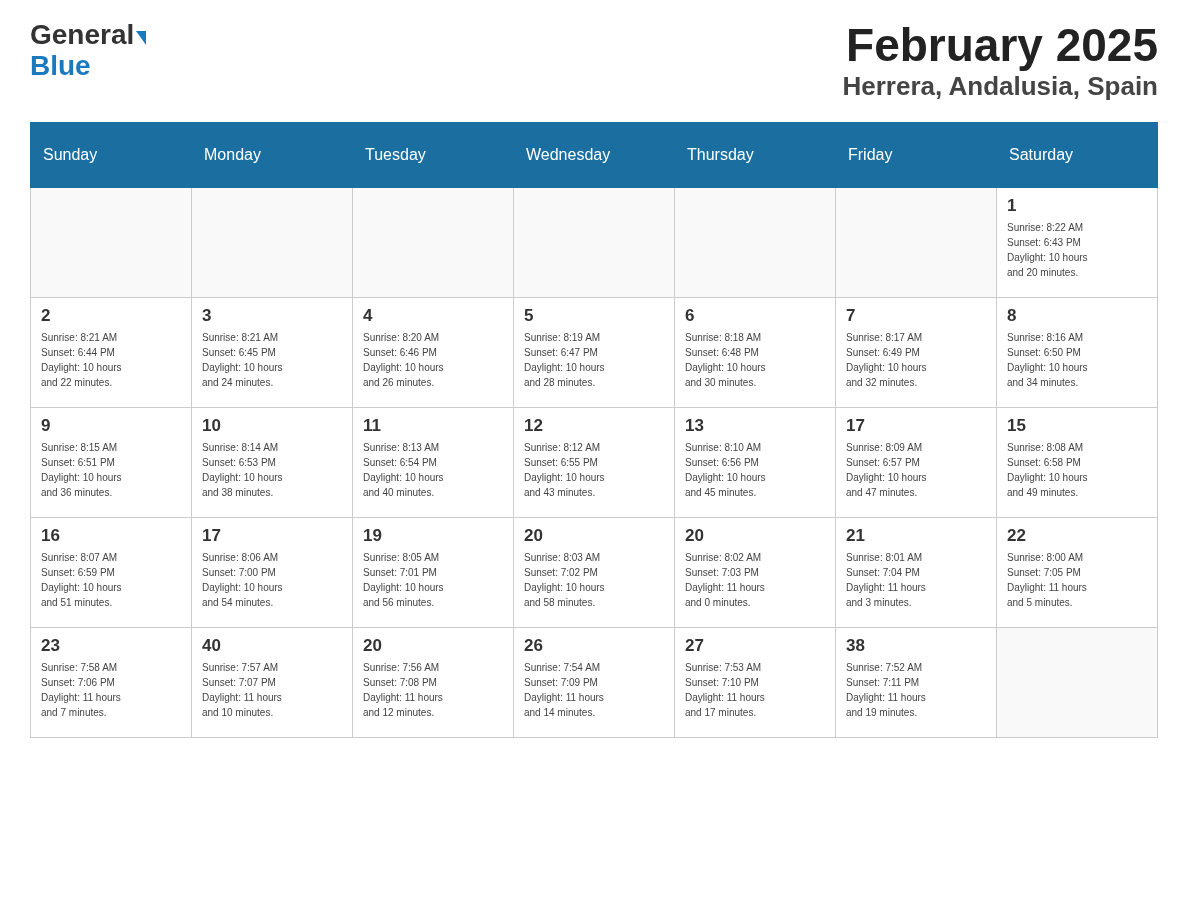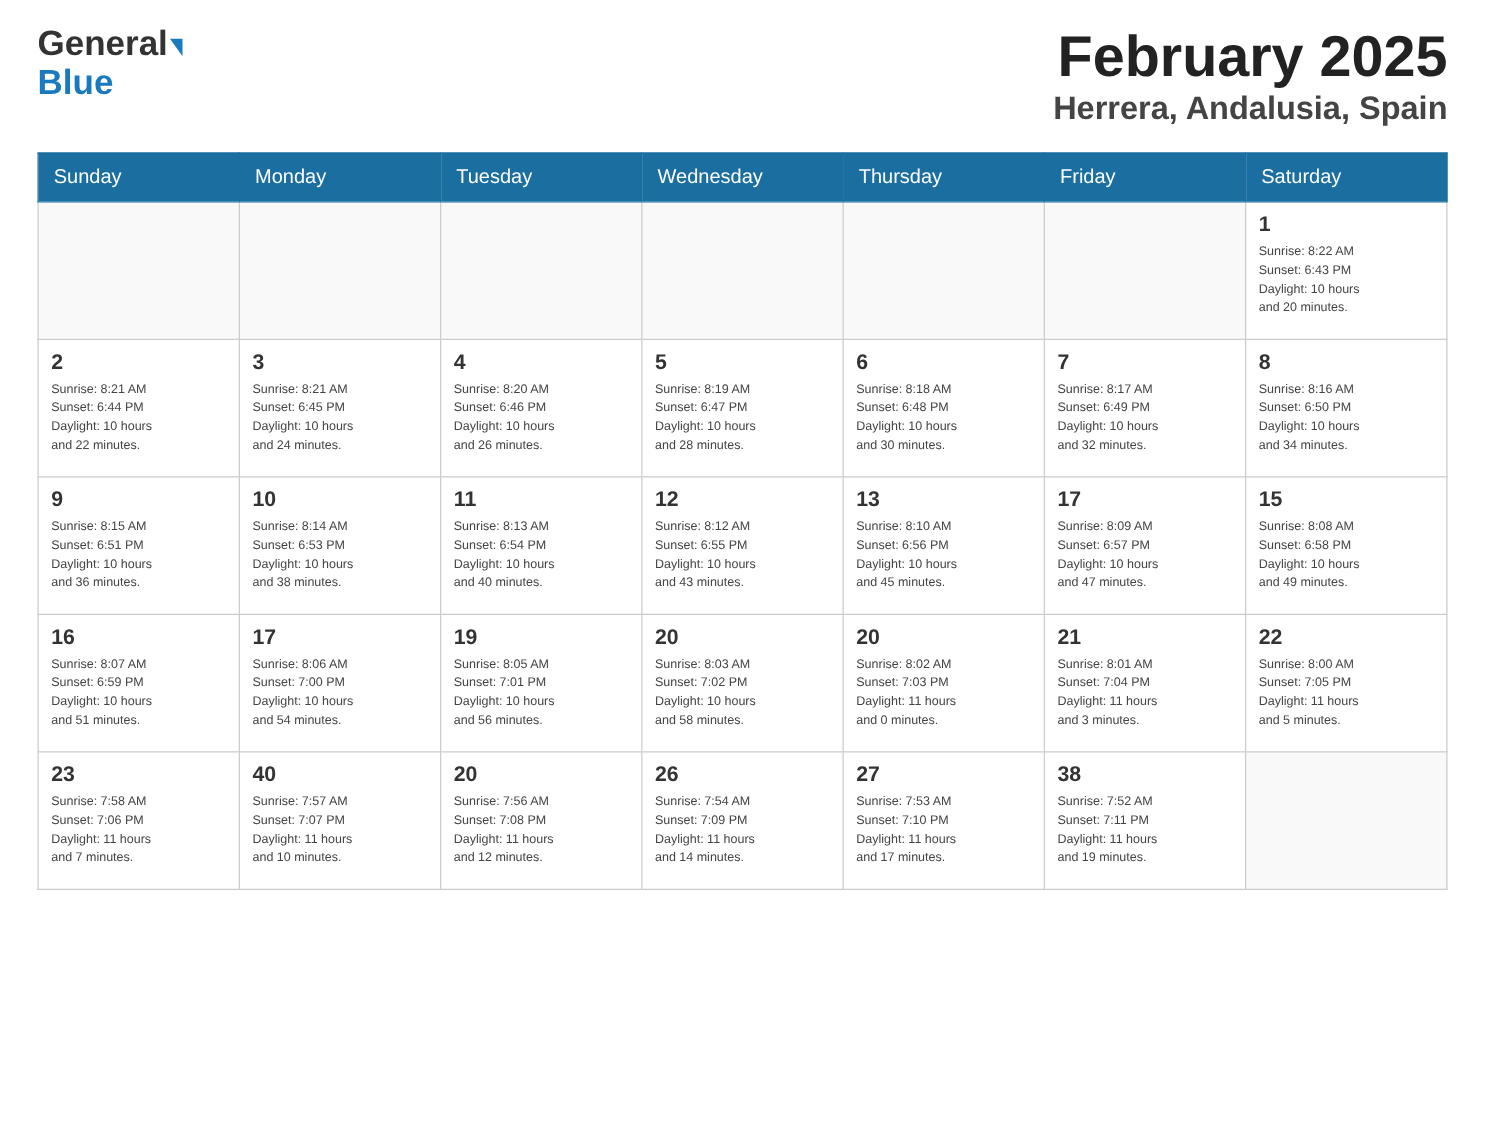--- a/index.html
+++ b/index.html
@@ -48,21 +48,21 @@
       color: #444;
     }
     .calendar {
       width: 100%;
       border-collapse: collapse;
     }
     .calendar thead tr th {
       background-color: #1a6ea0;
       color: #fff;
       text-align: left;
-      padding: 10px 12px;
+      padding: 23px 12px;
       font-size: 16px;
       font-weight: normal;
       border: 1px solid #1a6ea0;
     }
     .calendar tbody tr td {
       border: 1px solid #ccc;
       vertical-align: top;
       padding: 8px 10px;
       width: 14.28%;
       min-height: 110px;

